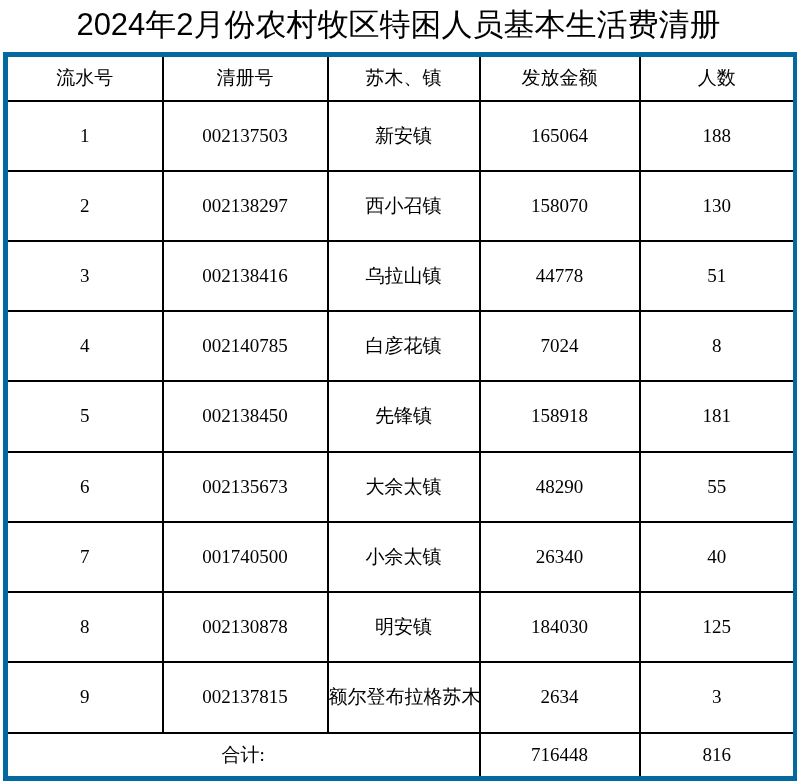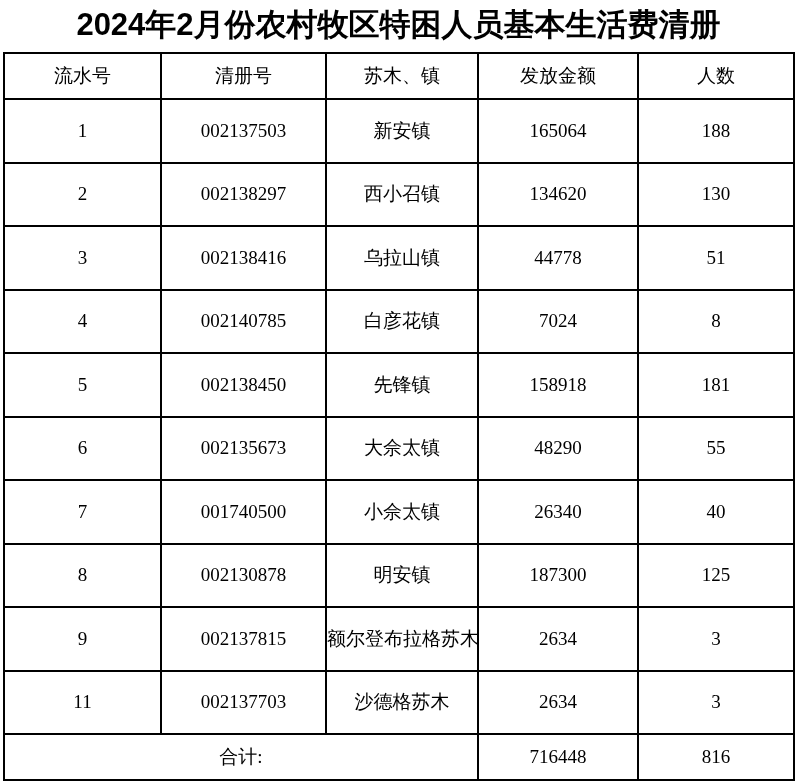--- a/index.html
+++ b/index.html
@@ -14,33 +14,33 @@
     width: 797px;
     height: 784px;
     background: #ffffff;
     color: #000000;
   }
   .title {
     height: 52px;
     line-height: 50px;
     text-align: center;
     font-family: "Liberation Sans", "DejaVu Sans", sans-serif;
-    font-weight: bold;
+    font-weight: normal;
     font-size: 31px;
     color: #000000;
     letter-spacing: 0px;
     white-space: nowrap;
   }
   table.register {
     border-collapse: collapse;
     table-layout: fixed;
     margin-left: 3px;
     width: 790px;
     height: 729px;
-    border: 1px solid #0369a1;
+    border: 5px solid #0369a1;
   }
   table.register th,
   table.register td {
     border: 2px solid #000000;
     text-align: center;
     vertical-align: middle;
     font-family: "Liberation Serif", "DejaVu Serif", serif;
     font-weight: normal;
     font-size: 19px;
     color: #000000;
@@ -86,21 +86,21 @@
           <td>1</td>
           <td>002137503</td>
           <td>新安镇</td>
           <td>165064</td>
           <td>188</td>
         </tr>
         <tr>
           <td>2</td>
           <td>002138297</td>
           <td>西小召镇</td>
-          <td>134620</td>
+          <td>158070</td>
           <td>130</td>
         </tr>
         <tr>
           <td>3</td>
           <td>002138416</td>
           <td>乌拉山镇</td>
           <td>44778</td>
           <td>51</td>
         </tr>
         <tr>
@@ -128,34 +128,27 @@
           <td>7</td>
           <td>001740500</td>
           <td>小佘太镇</td>
           <td>26340</td>
           <td>40</td>
         </tr>
         <tr>
           <td>8</td>
           <td>002130878</td>
           <td>明安镇</td>
-          <td>187300</td>
+          <td>184030</td>
           <td>125</td>
         </tr>
         <tr>
           <td>9</td>
           <td>002137815</td>
           <td>额尔登布拉格苏木</td>
-          <td>2634</td>
-          <td>3</td>
-        </tr>
-        <tr>
-          <td>11</td>
-          <td>002137703</td>
-          <td>沙德格苏木</td>
           <td>2634</td>
           <td>3</td>
         </tr>
       </tbody>
     <tfoot>
       <tr>
         <td class="total-label" colspan="3">合计:</td>
         <td>716448</td>
         <td>816</td>
       </tr>

